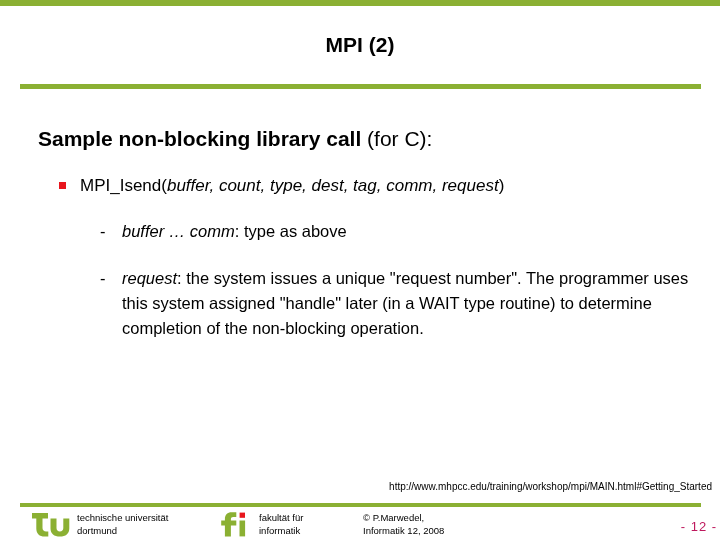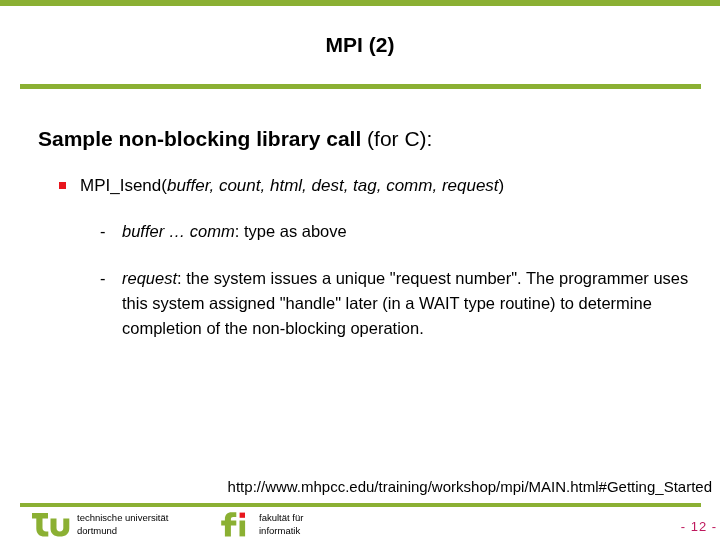--- a/index.html
+++ b/index.html
@@ -122,21 +122,21 @@
     font-style: italic;
   }
 
   
   .source-url {
     position: absolute;
     left: 0;
     top: 481px;
     width: 712px;
     text-align: right;
-    font-size: 15px;
+    font-size: 10px;
     line-height: 12px;
     color: #000000;
   }
 
   
   .footer-rule {
     position: absolute;
     left: 20px;
     top: 503px;
     width: 681px;
@@ -205,21 +205,21 @@
   <div class="title-rule"></div>
 
   <div class="content">
 
     <p class="lead">
       <span class="strong">Sample non-blocking library call</span><span> (for C):</span>
     </p>
 
     <div class="bullet-l1">
       <span class="sq"></span>
-      <span class="code-name">MPI_Isend(</span><span class="params">buffer, count, html, dest, tag, comm, request</span><span class="code-name">)</span>
+      <span class="code-name">MPI_Isend(</span><span class="params">buffer, count, type, dest, tag, comm, request</span><span class="code-name">)</span>
     </div>
 
     <div class="bullet-l2">
       <span class="dash">-</span><span class="it">buffer … comm</span><span>: type as above</span>
     </div>
 
     <div class="bullet-l2">
       <span class="dash">-</span><span class="it">request</span><span>: the system issues a unique "request number". The programmer uses this system assigned "handle" later (in a WAIT type routine) to determine completion of the non-blocking operation.</span>
     </div>
 
@@ -251,18 +251,22 @@
           <rect x="21.5" y="9.5" width="5.6" height="15.9" fill="#8bb033"></rect>
           <rect x="21.6" y="1.6" width="5.4" height="5.2" fill="#e8161d"></rect>
         </svg>
       </span>
       <span class="flabel">
         <span>fakultät für</span>
         <span>informatik</span>
       </span>
     </div>
 
+    <div class="copyright">
+      <span>© P.Marwedel,</span>
+      <span>Informatik 12,  2008</span>
+    </div>
 
     <div class="page-num">-  12 -</div>
 
   </div>
 
 </div>
 
 </body></html>

